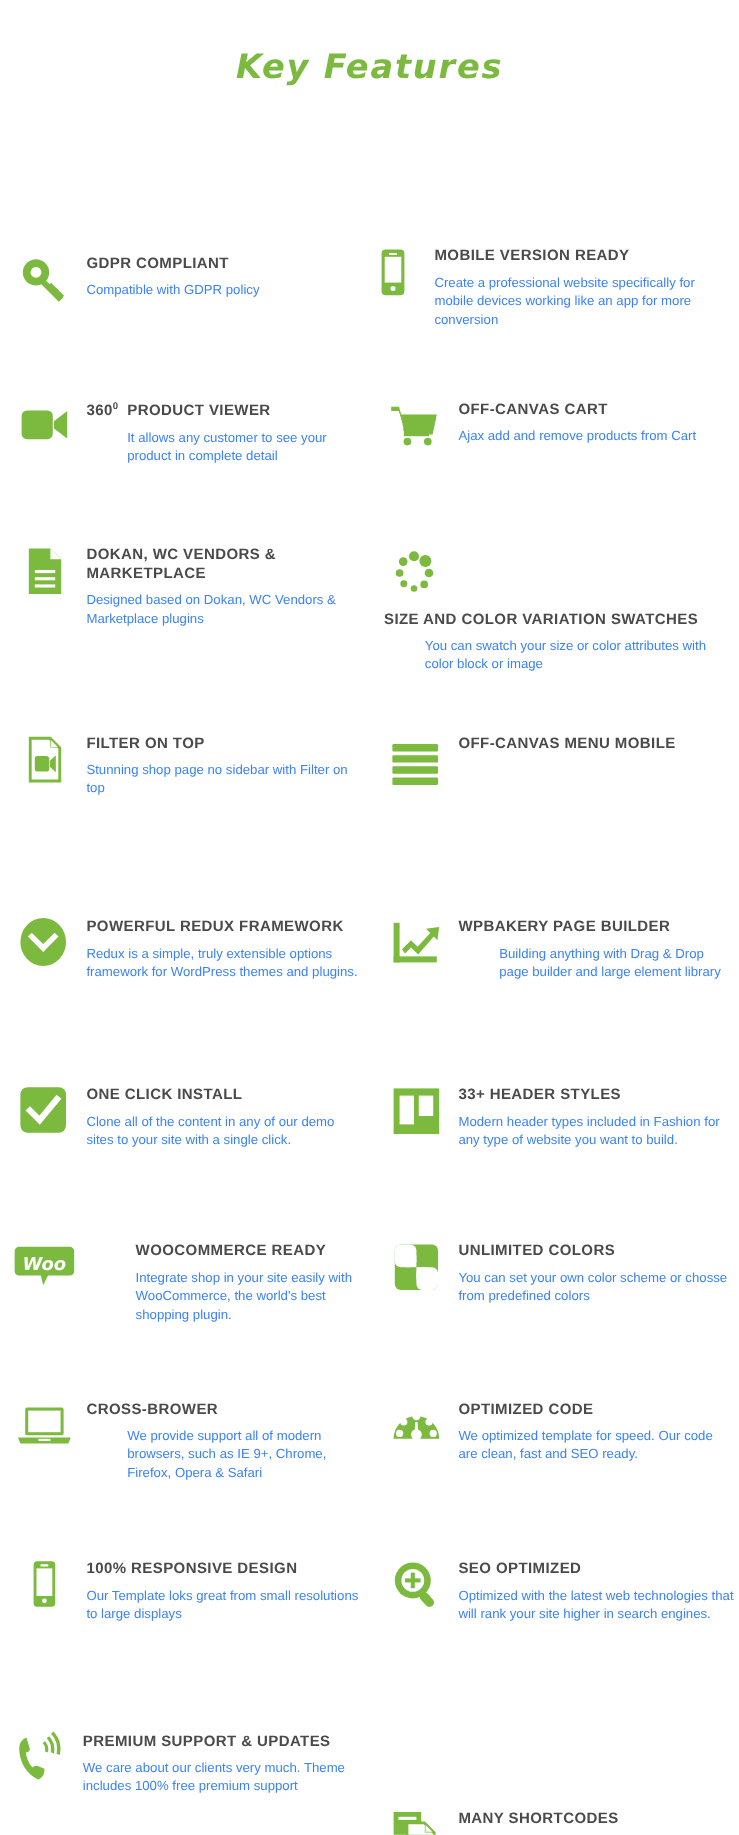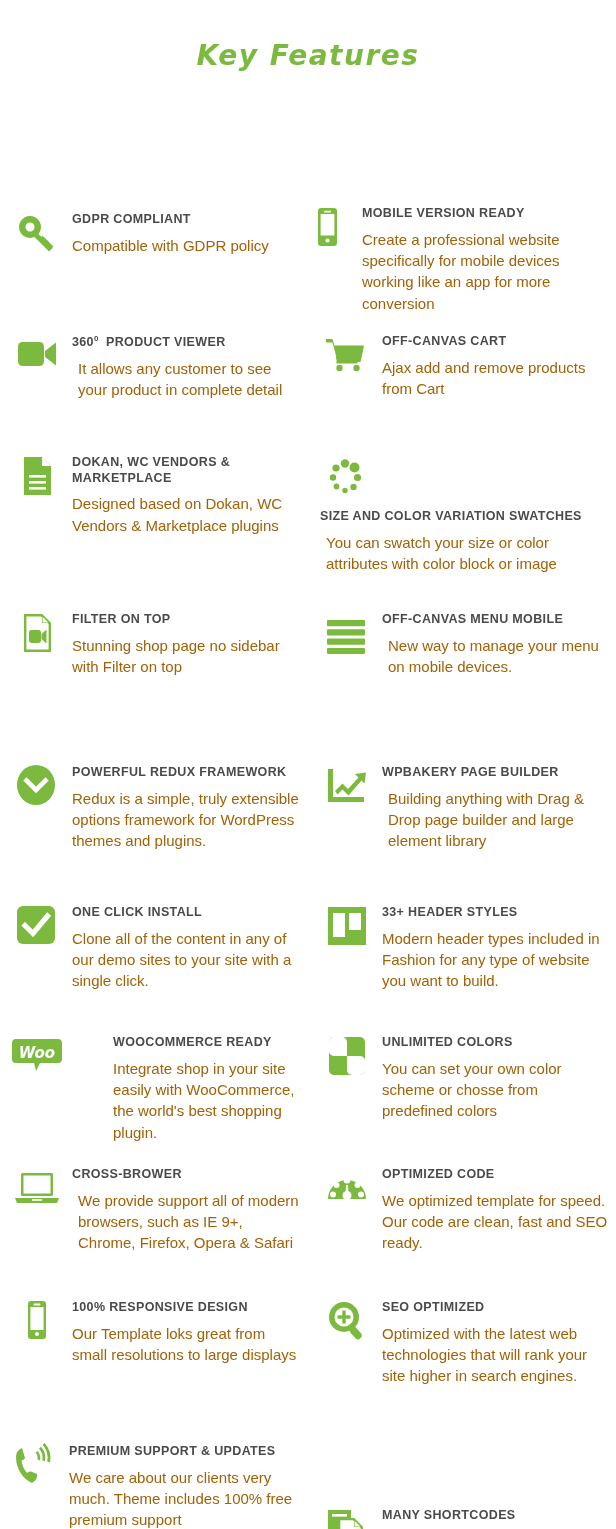--- a/index.html
+++ b/index.html
@@ -56,26 +56,26 @@
     line-height: 1.25;
     text-transform: uppercase;
   }
   .feature-title .sup {
     font-size: 8px;
     vertical-align: super;
     letter-spacing: 0;
   }
   .feature-desc {
     font-family: "Liberation Sans", sans-serif;
-    font-size: 15px;
+    font-size: 11px;
     line-height: 1.42;
-    color: #a16207;
+    color: #3b82f6;
     margin: 0;
   }
-  .desc-indent { padding-left: 6px; }
+  .desc-indent { padding-left: 6px; margin-left: 28px; }
 </style>
 </head>
 <body>
 
 <h1 id="page-title">Key Features</h1>
 
 <div class="features-grid">
 
   <div class="feature" style="left:10px; top:140px; width:290px;">
     <div class="feature-icon">
@@ -208,21 +208,20 @@
         <g fill="#7bb93f">
           <rect x="3" y="10" width="38" height="6.2" rx="1"></rect>
           <rect x="3" y="19.3" width="38" height="6.2" rx="1"></rect>
           <rect x="3" y="28.6" width="38" height="6.2" rx="1"></rect>
           <rect x="3" y="37.9" width="38" height="6.2" rx="1"></rect>
         </g>
       </svg>
     </div>
     <div class="feature-body">
       <p class="feature-title">OFF-CANVAS MENU MOBILE</p>
-      <p class="feature-desc desc-indent">New way to manage your menu on mobile devices.</p>
     </div>
   </div>
 
   <div class="feature" style="left:10px; top:693px; width:300px;">
     <div class="feature-icon">
       <svg width="46" height="46" viewBox="0 0 46 46">
         <ellipse cx="22" cy="22" rx="19" ry="20" fill="#7bb93f"></ellipse>
         <path d="M12.5 17.5 L22 27 L31.5 17.5" stroke="#ffffff" stroke-width="4.6" fill="none" stroke-linecap="square"></path>
       </svg>
     </div>

